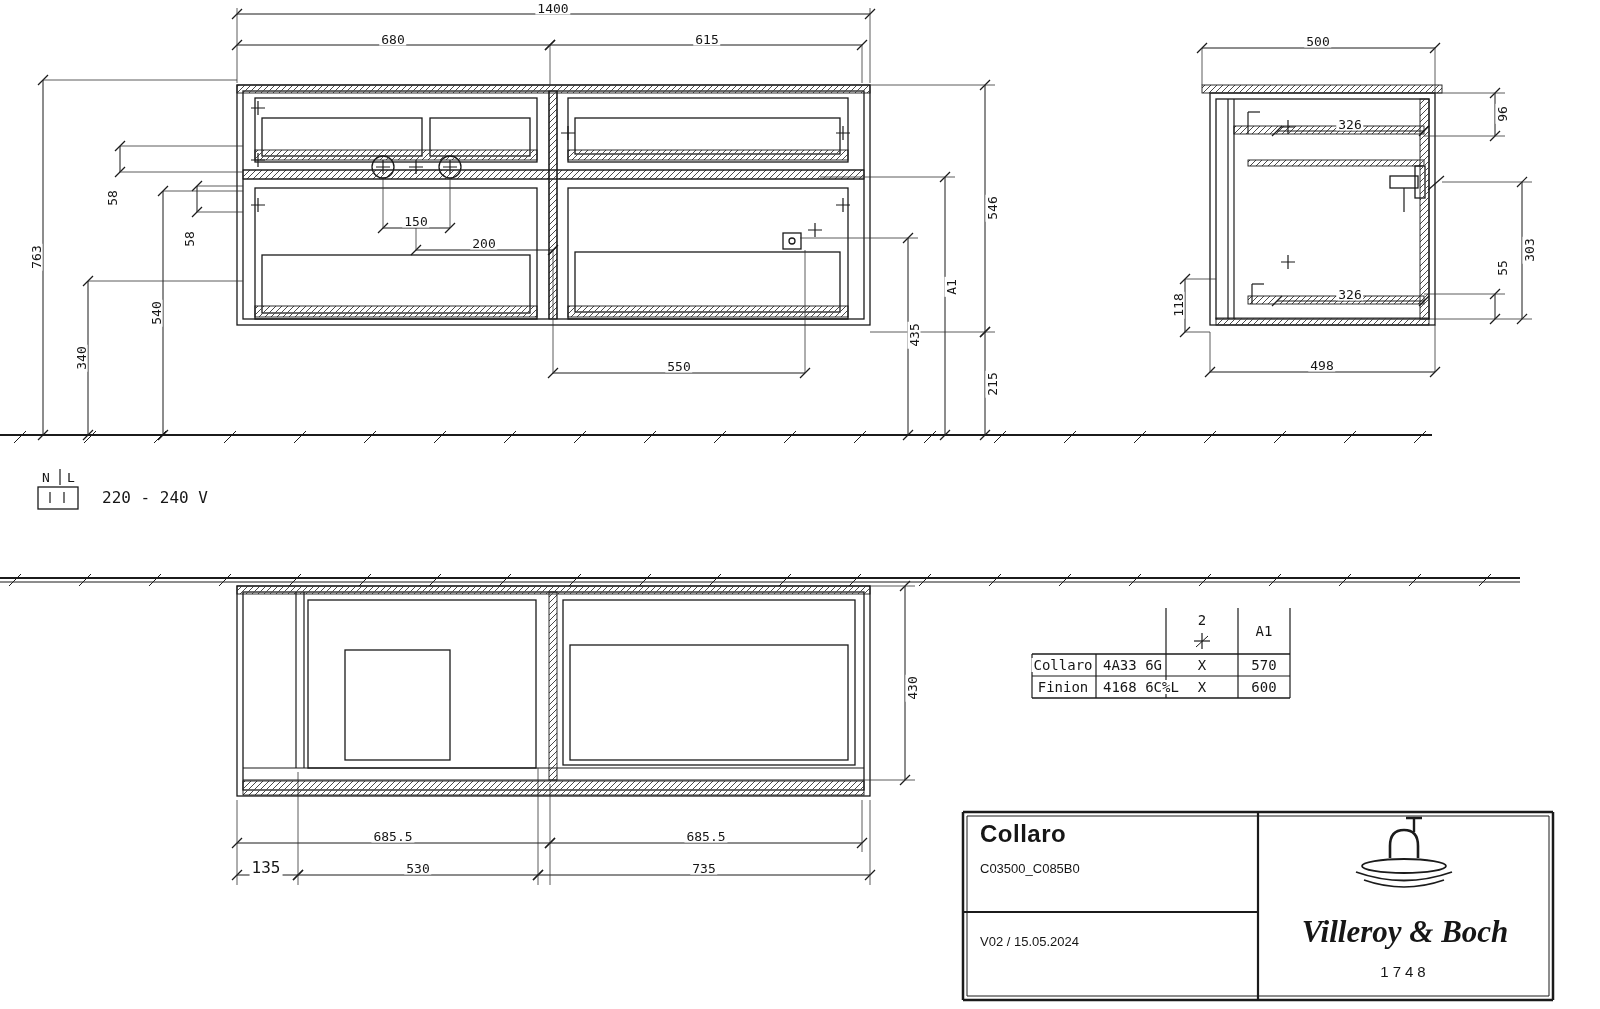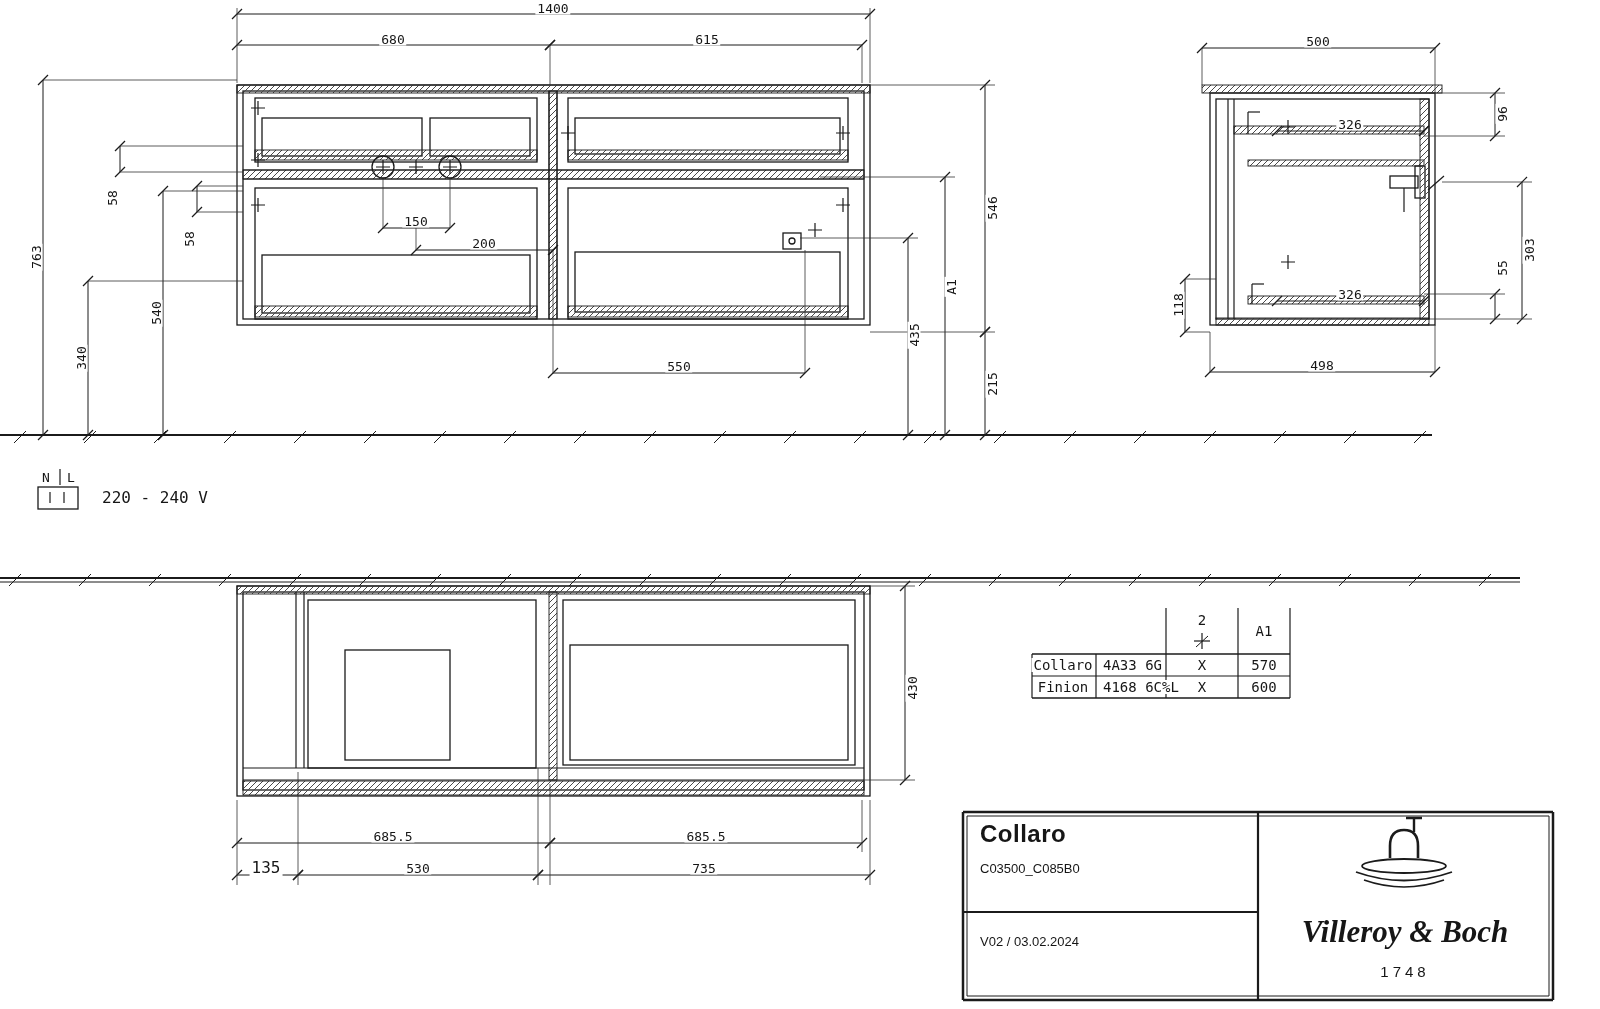--- a/index.html
+++ b/index.html
@@ -349,17 +349,17 @@
       <span class="lbl s14" style="left: 1063px; top: 665px;">Collaro</span>
       <span class="lbl la s14" style="left: 1101px; top: 665px;">4A33 6G</span>
       <span class="lbl s14" style="left: 1202px; top: 665px;">X</span>
       <span class="lbl s14" style="left: 1264px; top: 665px;">570</span>
       <span class="lbl s14" style="left: 1063px; top: 687px;">Finion</span>
       <span class="lbl la s14" style="left: 1101px; top: 687px;">4168 6C%L</span>
       <span class="lbl s14" style="left: 1202px; top: 687px;">X</span>
       <span class="lbl s14" style="left: 1264px; top: 687px;">600</span>
       <span class="lbl la t1" style="left: 978px; top: 834px;">Collaro</span>
       <span class="lbl la t2" style="left: 978px; top: 868px;">C03500_C085B0</span>
-      <span class="lbl la t2" style="left: 978px; top: 941px;">V02 / 03.02.2024</span>
+      <span class="lbl la t2" style="left: 978px; top: 941px;">V02 / 15.05.2024</span>
       <span class="lbl brand" style="left: 1405px; top: 931px;">Villeroy &amp; Boch</span>
       <span class="lbl yr" style="left: 1405px; top: 971px;">1748</span>
     </div>
 </div>
 
 </body></html>

